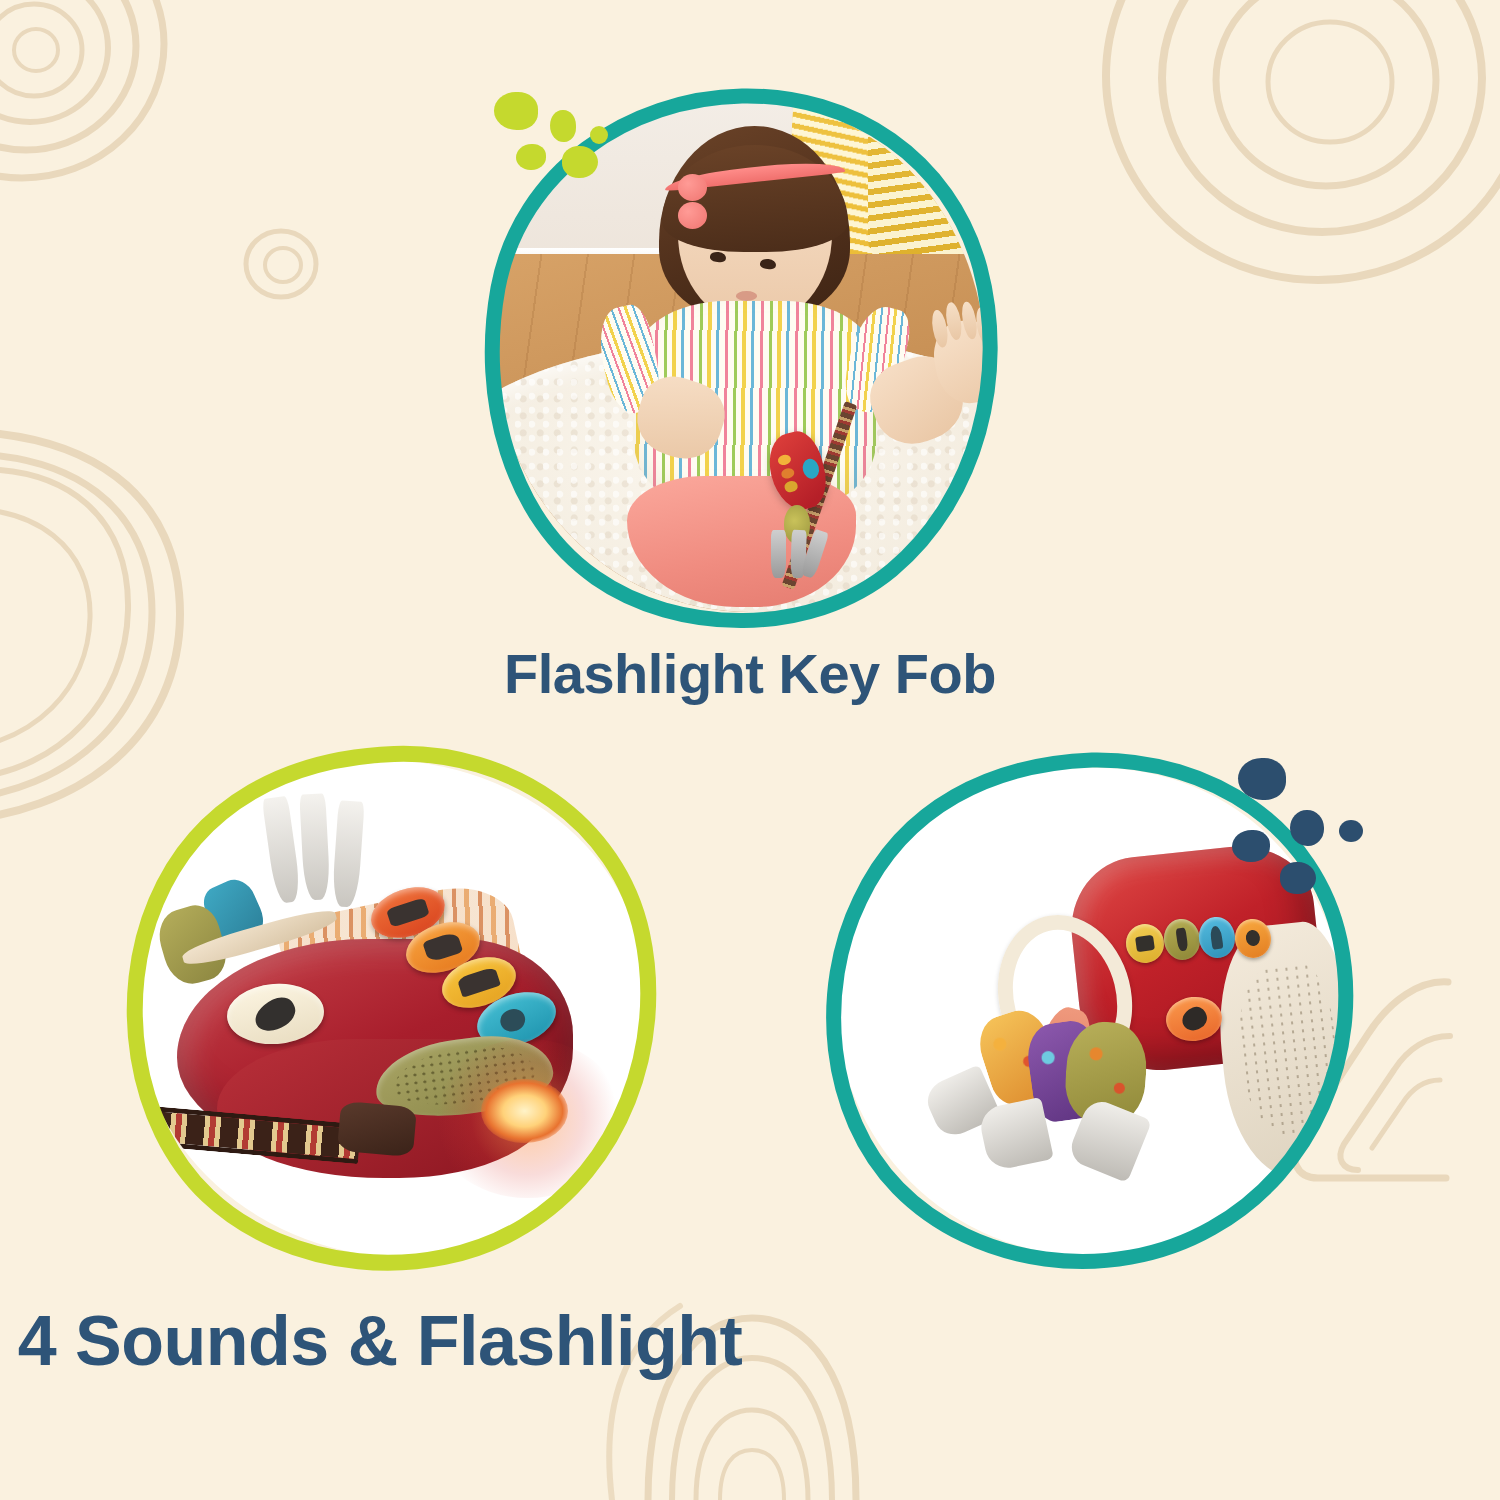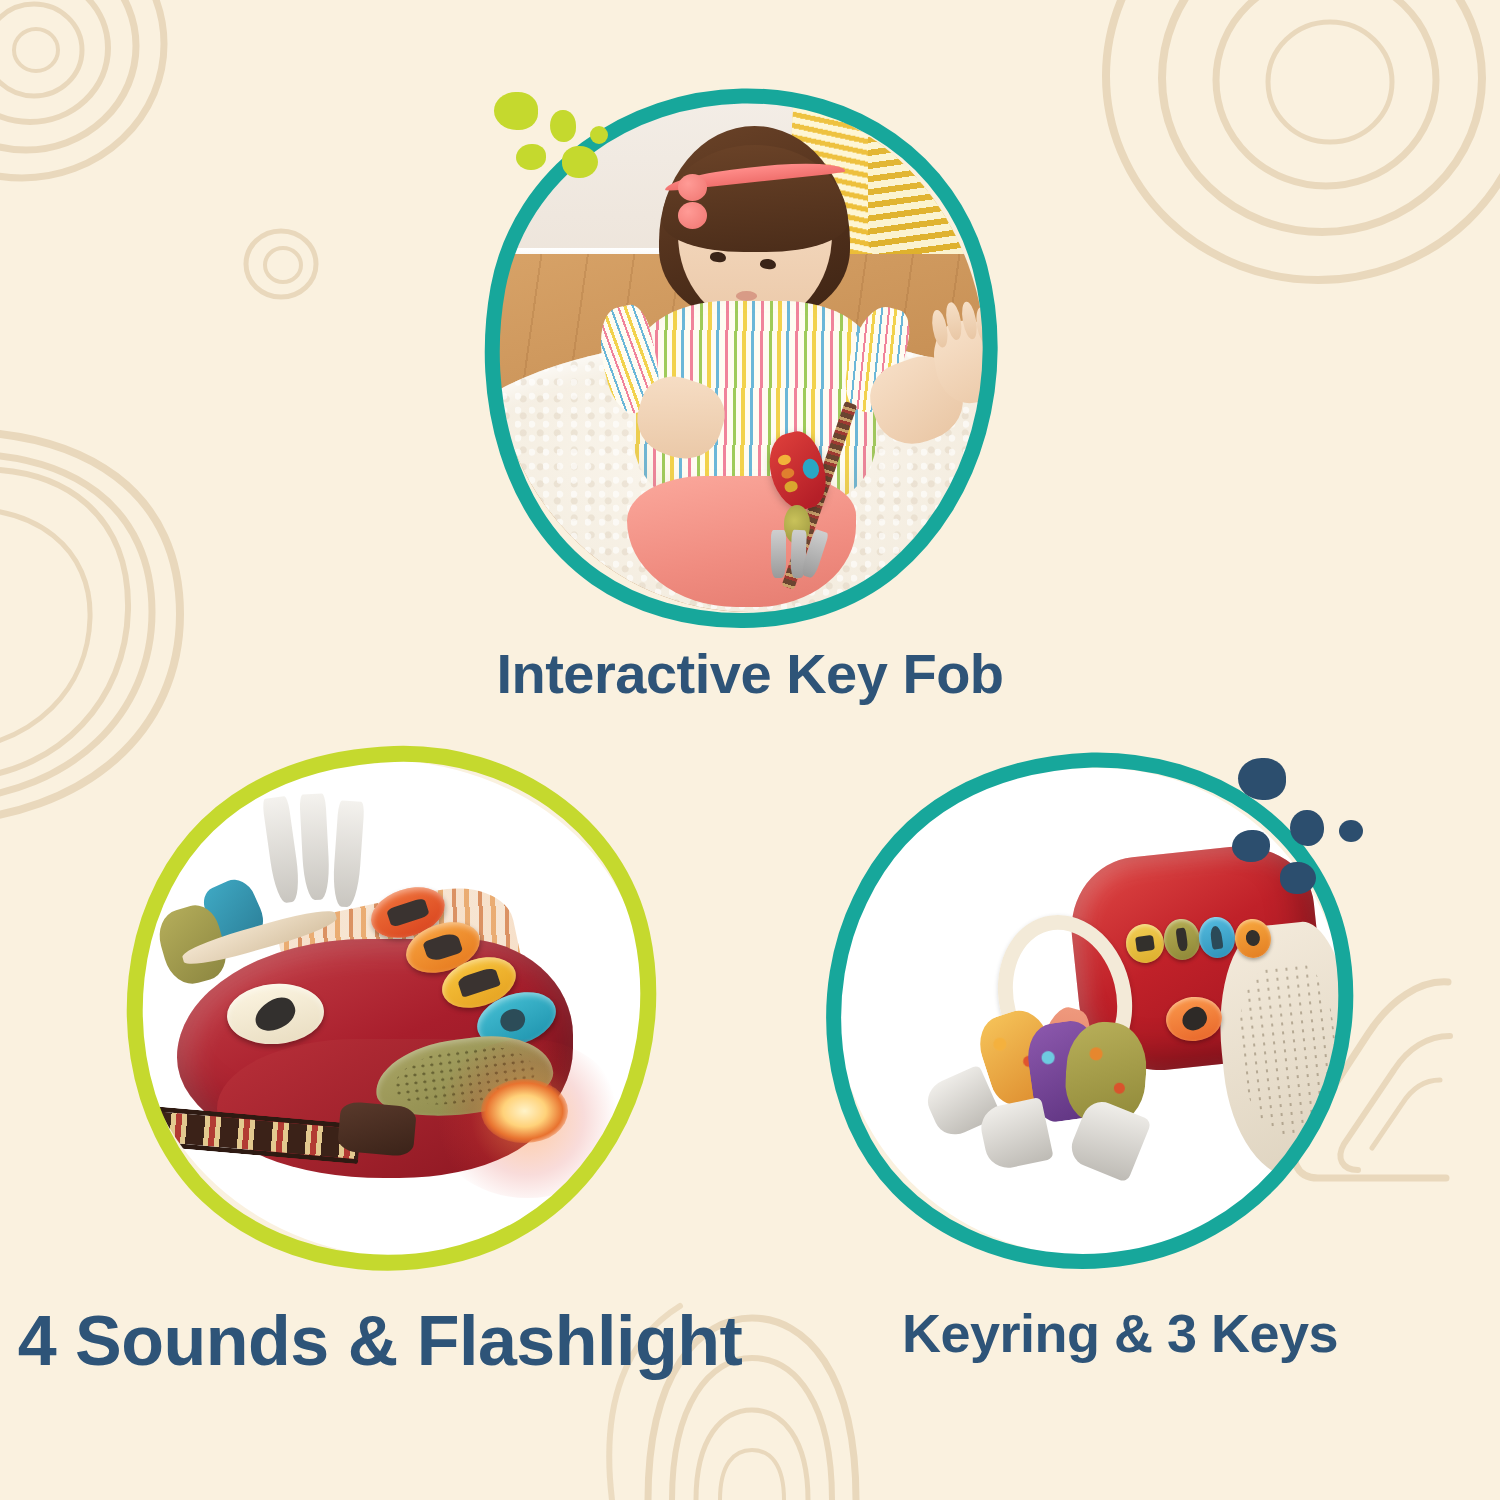--- a/index.html
+++ b/index.html
@@ -350,21 +350,21 @@
                    background:#C5D92E; border-radius:50% 50% 46% 54%;"></span>
       <span style="position:absolute; left:110px; top:40px; width:18px; height:18px;
                    background:#C5D92E; border-radius:50%;"></span>
       <span style="position:absolute; left:36px; top:58px; width:30px; height:26px;
                    background:#C5D92E; border-radius:54% 46% 50% 50%;"></span>
       <span style="position:absolute; left:82px; top:60px; width:36px; height:32px;
                    background:#C5D92E; border-radius:48% 52% 52% 48%;"></span>
     </div>
   </div>
 
-  <div class="caption caption-top">Interactive Key Fob</div>
+  <div class="caption caption-top">Flashlight Key Fob</div>
 
   <div class="panel" style="left:120px; top:744px; width:540px; height:530px;">
 
     <div class="photo-clip" style="left:16px; top:16px; width:508px; height:498px;
                 border-radius:48% 52% 46% 54% / 50% 46% 54% 50%; overflow:hidden; background:#FFFFFF;">
       <div class="scene">
 
         <div class="bl-fabric"></div>
         <div class="bl-keys">
           <div class="bl-keyblade" style="left:44%; top:4%; transform:rotate(-8deg);"></div>
@@ -526,15 +526,14 @@
                    background:#2C4E6E; border-radius:50% 50% 48% 52%;"></span>
       <span style="position:absolute; left:519px; top:68px; width:24px; height:22px;
                    background:#2C4E6E; border-radius:50%;"></span>
       <span style="position:absolute; left:412px; top:78px; width:38px; height:32px;
                    background:#2C4E6E; border-radius:54% 46% 50% 50%;"></span>
       <span style="position:absolute; left:460px; top:110px; width:36px; height:32px;
                    background:#2C4E6E; border-radius:48% 52% 52% 48%;"></span>
     </div>
   </div>
 
-  <div class="caption caption-right">Keyring &amp; 3 Keys</div>
 
 </div>
 
 </body></html>

